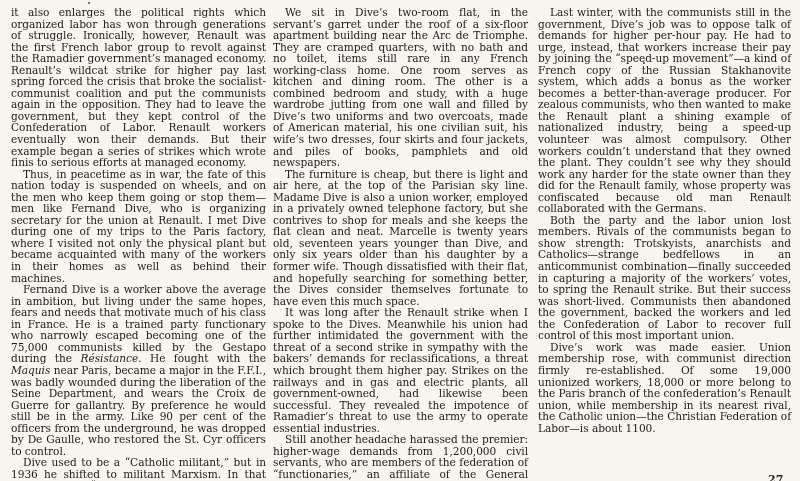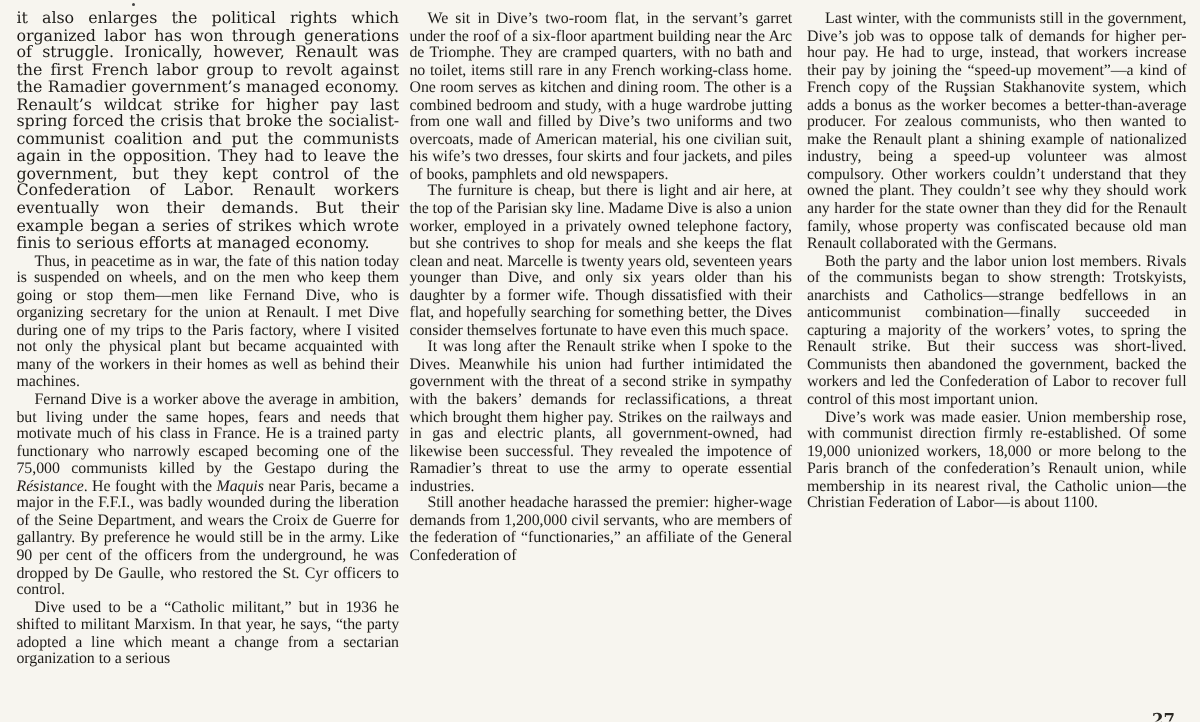--- a/index.html
+++ b/index.html
@@ -18,21 +18,21 @@
     width: 255px;
     font-size: 10.6px;
     line-height: 11.55px;
     text-align: justify;
     letter-spacing: -0.05px;
   }
   .col1 { left: 11px; }
   .col2 { left: 273px; }
   .col3 { left: 538px; width: 253px; }
   .col p { margin: 0; text-indent: 0; }
-  .col p.ind { text-indent: 12px; font-family: Liberation Serif, serif; }
+  .col p.ind { text-indent: 12px; }
   em { font-style: italic; }
   .page-number {
     position: absolute; left: 768px; top: 473px;
     font-size: 11px; font-weight: bold;
     font-family: "DejaVu Serif", serif;
     color: #2a2722;
   }
   .dot { position: absolute; width: 2px; height: 2px; background: #444; border-radius: 1px; }
 </style>
 </head>

